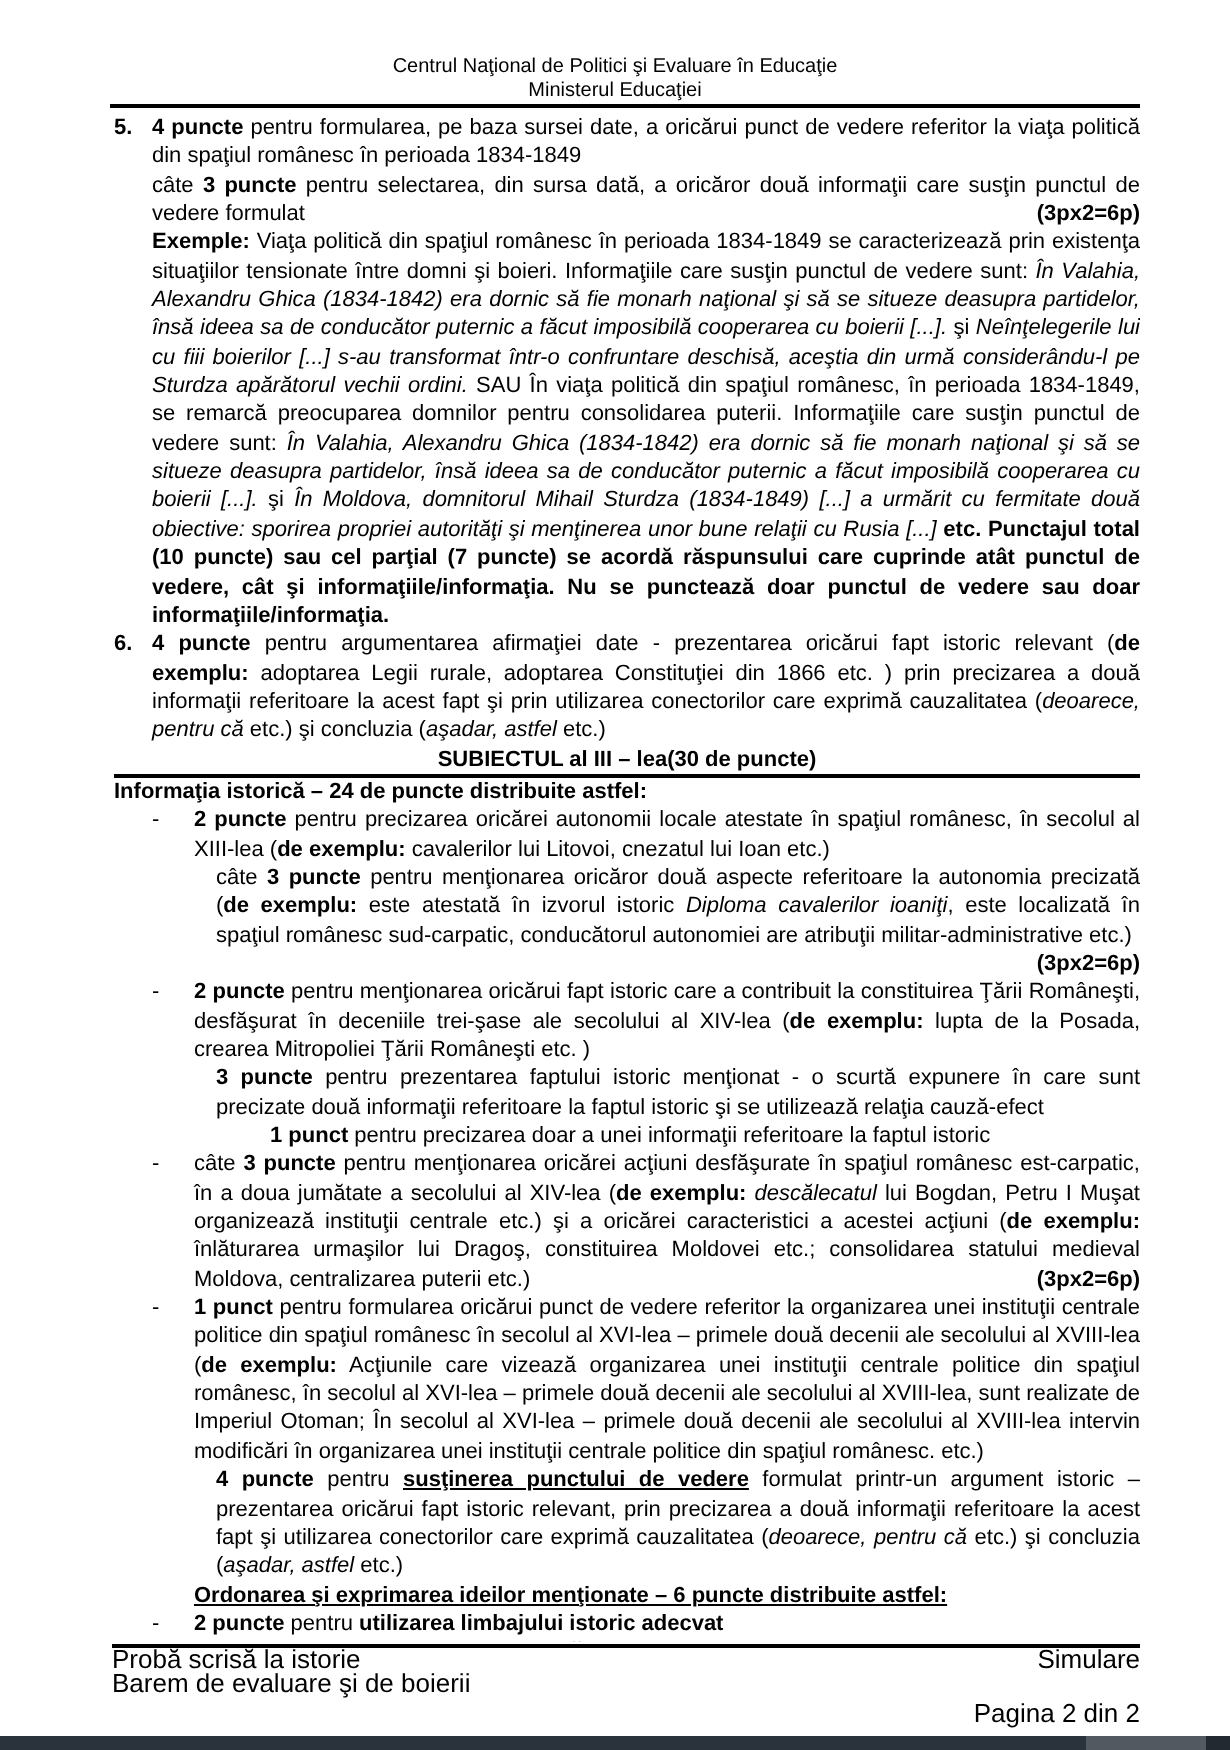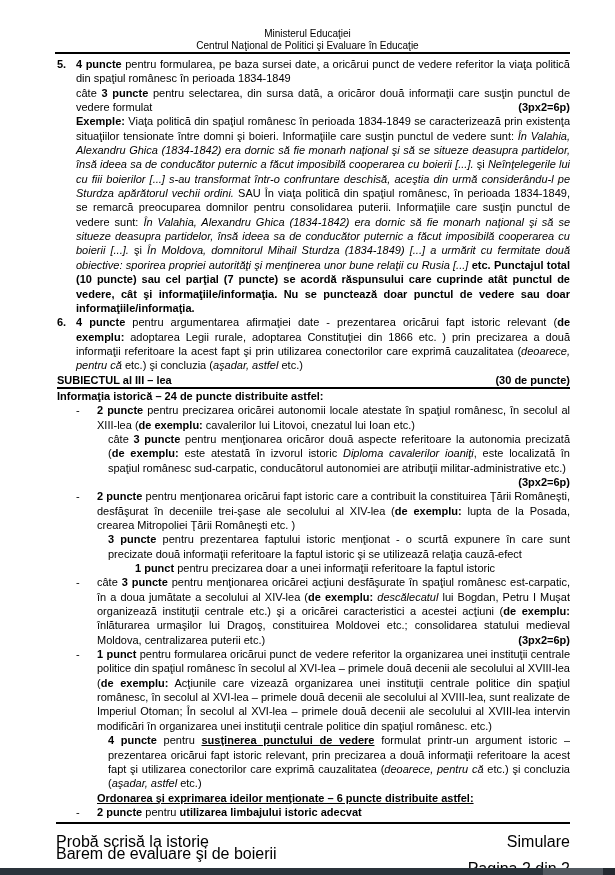--- a/index.html
+++ b/index.html
@@ -15,41 +15,41 @@
   .num .mk{flex:0 0 19px;font-weight:bold;}
   .bullet{display:flex;margin-left:19px;}
   .bullet .mk{flex:0 0 21px;}
   .pt{flex:1;text-align:justify;}
   .cont{margin-left:19px;text-align:justify;}
   .cont40{margin-left:51px;text-align:justify;}
   .sub78{margin-left:78px;}
   .tagline{margin-left:40px;text-align:right;font-weight:bold;}
   .h0{font-weight:bold;}
   .h40{margin-left:40px;font-weight:bold;text-decoration:underline;}
-  .subject{display:flex;justify-content:space-between;border-bottom:2px solid #000;
+  .subject{display:flex;justify-content:center;border-bottom:2px solid #000;
            font-weight:bold;}
   .b{font-weight:bold;}
   .i{font-style:italic;}
   .u{text-decoration:underline;}
   .tag{float:right;font-weight:bold;}
   .page-footer{position:absolute;top:822px;left:56px;right:45px;border-top:2px solid #000;
-               font-size:16px;line-height:12px;padding-top:12px;background:#fff;}
+               font-size:13px;line-height:12px;padding-top:0;background:#fff;}
   .footer-row1{display:flex;justify-content:space-between;}
   .footer-center{text-align:right;margin-top:3px;}
   .bottom-bar{position:absolute;bottom:0;left:0;right:0;height:7px;}
   .bar-thumb{position:absolute;top:0;height:100%;left:543px;width:60px;}
   .bar-corner{position:absolute;top:0;height:100%;left:603px;right:0;}
 </style>
 </head>
 <body>
 
 <div class="page">
   <div class="page-header">
+    <div>Centrul Naţional de Politici şi Evaluare în Educaţie</div>
     <div>Ministerul Educaţiei</div>
-    <div>Centrul Naţional de Politici şi Evaluare în Educaţie</div>
   </div>
   <div class="header-rule"></div>
 
   <div id="doc-body">
       <div class="blk num">
         <span class="mk">5.</span>
         <span class="pt"><span class="b">4 puncte</span><span class=""> pentru formularea, pe baza sursei date, a oricărui punct de vedere referitor la viaţa politică din spaţiul românesc în perioada 1834-1849</span></span>
       </div>
       <div class="blk cont"><span class="">câte </span><span class="b">3 puncte</span><span class=""> pentru selectarea, din sursa dată, a oricăror două informaţii care susţin punctul de vedere formulat</span><span class="tag">(3px2=6p)</span></div>
       <div class="blk cont"><span class="b">Exemple:</span><span class=""> Viaţa politică din spaţiul românesc în perioada 1834-1849 se caracterizează prin existenţa situaţiilor tensionate între domni şi boieri. Informaţiile care susţin punctul de vedere sunt: </span><span class="i">În Valahia, Alexandru Ghica (1834-1842) era dornic să fie monarh naţional şi să se situeze deasupra partidelor, însă ideea sa de conducător puternic a făcut imposibilă cooperarea cu boierii [...].</span><span class=""> şi </span><span class="i">Neînţelegerile lui cu fiii boierilor [...] s-au transformat într-o confruntare deschisă, aceştia din urmă considerându-l pe Sturdza apărătorul vechii ordini.</span><span class=""> SAU În viaţa politică din spaţiul românesc, în perioada 1834-1849, se remarcă preocuparea domnilor pentru consolidarea puterii. Informaţiile care susţin punctul de vedere sunt: </span><span class="i">În Valahia, Alexandru Ghica (1834-1842) era dornic să fie monarh naţional şi să se situeze deasupra partidelor, însă ideea sa de conducător puternic a făcut imposibilă cooperarea cu boierii [...].</span><span class=""> şi </span><span class="i">În Moldova, domnitorul Mihail Sturdza (1834-1849) [...] a urmărit cu fermitate două obiective: sporirea propriei autorităţi şi menţinerea unor bune relaţii cu Rusia [...]</span><span class="b"> etc. Punctajul total (10 puncte) sau cel parţial (7 puncte) se acordă răspunsului care cuprinde atât punctul de vedere, cât şi informaţiile/informaţia. Nu se punctează doar punctul de vedere sau doar informaţiile/informaţia.</span></div>

